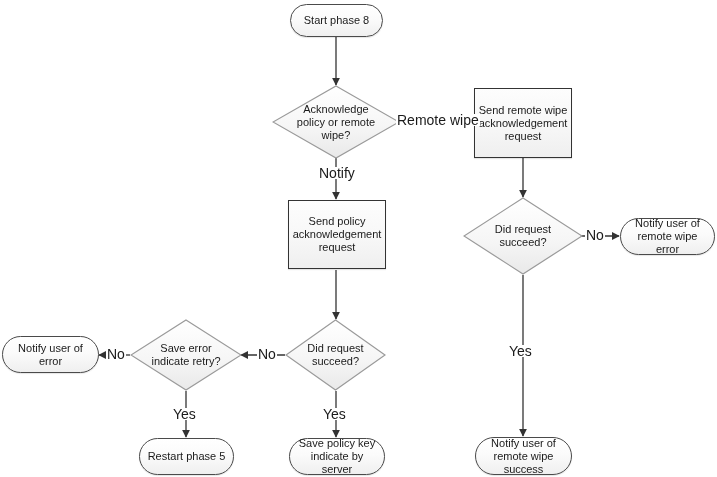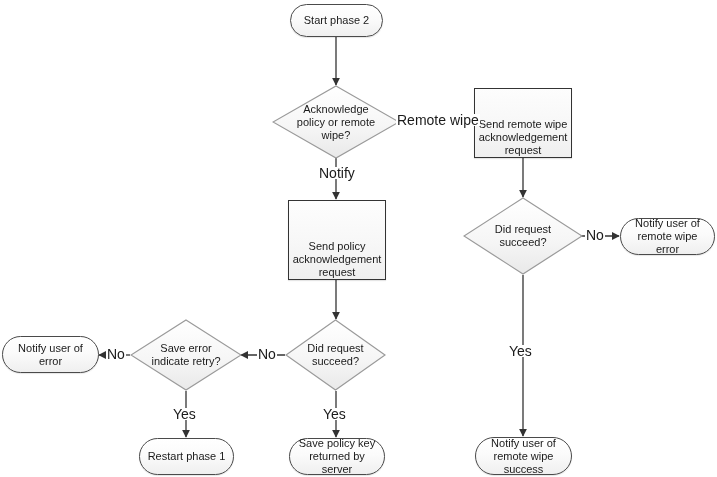--- a/index.html
+++ b/index.html
@@ -44,21 +44,20 @@
     border: 1px solid #4a4a4a;
     border-radius: 999px;
     background: linear-gradient(180deg, #ffffff 0%, #fbfbfb 45%, #efefef 100%);
     box-shadow: 0 1px 1px rgba(0,0,0,0.10);
   }
   
   .process {
     border: 1px solid #333333;
     background: linear-gradient(180deg, #fdfdfd 0%, #f7f7f7 55%, #efefef 100%);
     box-shadow: 0 1px 1px rgba(0,0,0,0.10);
-    align-items: flex-end;
   }
   
   .decision {
     background: transparent;
     border: none;
   }
   .decision .diamond-svg {
     position: absolute;
     left: 0;
     top: 0;
@@ -97,21 +96,21 @@
       <path d="M 523,275 L 523,436"></path>
       <path d="M 336,270 L 336,319"></path>
       <path d="M 285,355 L 241,355"></path>
       <path d="M 336,391 L 336,437"></path>
       <path d="M 130,355 L 99,355"></path>
       <path d="M 186,391 L 186,437"></path>
     </g>
   </svg>
 
   <div class="node terminator" style="left:290px; top:4px; width:93px; height:33px;">
-    <span class="label">Start phase 2</span>
+    <span class="label">Start phase 8</span>
   </div>
 
   <div class="node decision" style="left:272px; top:85px; width:128px; height:74px;">
     <svg class="diamond-svg" viewBox="0 0 128 74" preserveAspectRatio="none">
       <defs>
         <linearGradient id="dg1" x1="0" y1="0" x2="0" y2="1">
           <stop offset="0%" stop-color="#ffffff"></stop>
           <stop offset="55%" stop-color="#f6f6f6"></stop>
           <stop offset="100%" stop-color="#e9e9e9"></stop>
         </linearGradient>
@@ -122,21 +121,21 @@
 policy or remote
 wipe?</span>
   </div>
 
   <div class="node process" style="left:474px; top:88px; width:98px; height:70px;">
     <span class="label">Send remote wipe
 acknowledgement
 request</span>
   </div>
 
-  <div class="node process" style="left:288px; top:200px; width:98px; height:80px;">
+  <div class="node process" style="left:288px; top:200px; width:98px; height:69px;">
     <span class="label">Send policy
 acknowledgement
 request</span>
   </div>
 
   <div class="node decision" style="left:463px; top:197px; width:120px; height:78px;">
     <svg class="diamond-svg" viewBox="0 0 120 78" preserveAspectRatio="none">
       <defs>
         <linearGradient id="dg2" x1="0" y1="0" x2="0" y2="1">
           <stop offset="0%" stop-color="#ffffff"></stop>
@@ -188,26 +187,26 @@
     </svg>
     <span class="label">Save error
 indicate retry?</span>
   </div>
 
   <div class="node terminator" style="left:2px; top:336px; width:97px; height:37px;justify-content:center;">
     <span class="label">Notify user of error</span>
   </div>
 
   <div class="node terminator" style="left:139px; top:438px; width:95px; height:37px;">
-    <span class="label">Restart phase 1</span>
+    <span class="label">Restart phase 5</span>
   </div>
 
   <div class="node terminator" style="left:289px; top:438px; width:96px; height:37px;">
     <span class="label">Save policy key
-returned by server</span>
+indicate by server</span>
   </div>
 
   <div class="edge-label" style="left:396px; top:114px;">Remote wipe</div>
   <div class="edge-label" style="left:318px; top:167px;">Notify</div>
   <div class="edge-label" style="left:585px; top:229px;">No</div>
   <div class="edge-label" style="left:508px; top:345px;">Yes</div>
   <div class="edge-label" style="left:257px; top:348px;">No</div>
   <div class="edge-label" style="left:322px; top:408px;">Yes</div>
   <div class="edge-label" style="left:106px; top:348px;">No</div>
   <div class="edge-label" style="left:172px; top:408px;">Yes</div>

